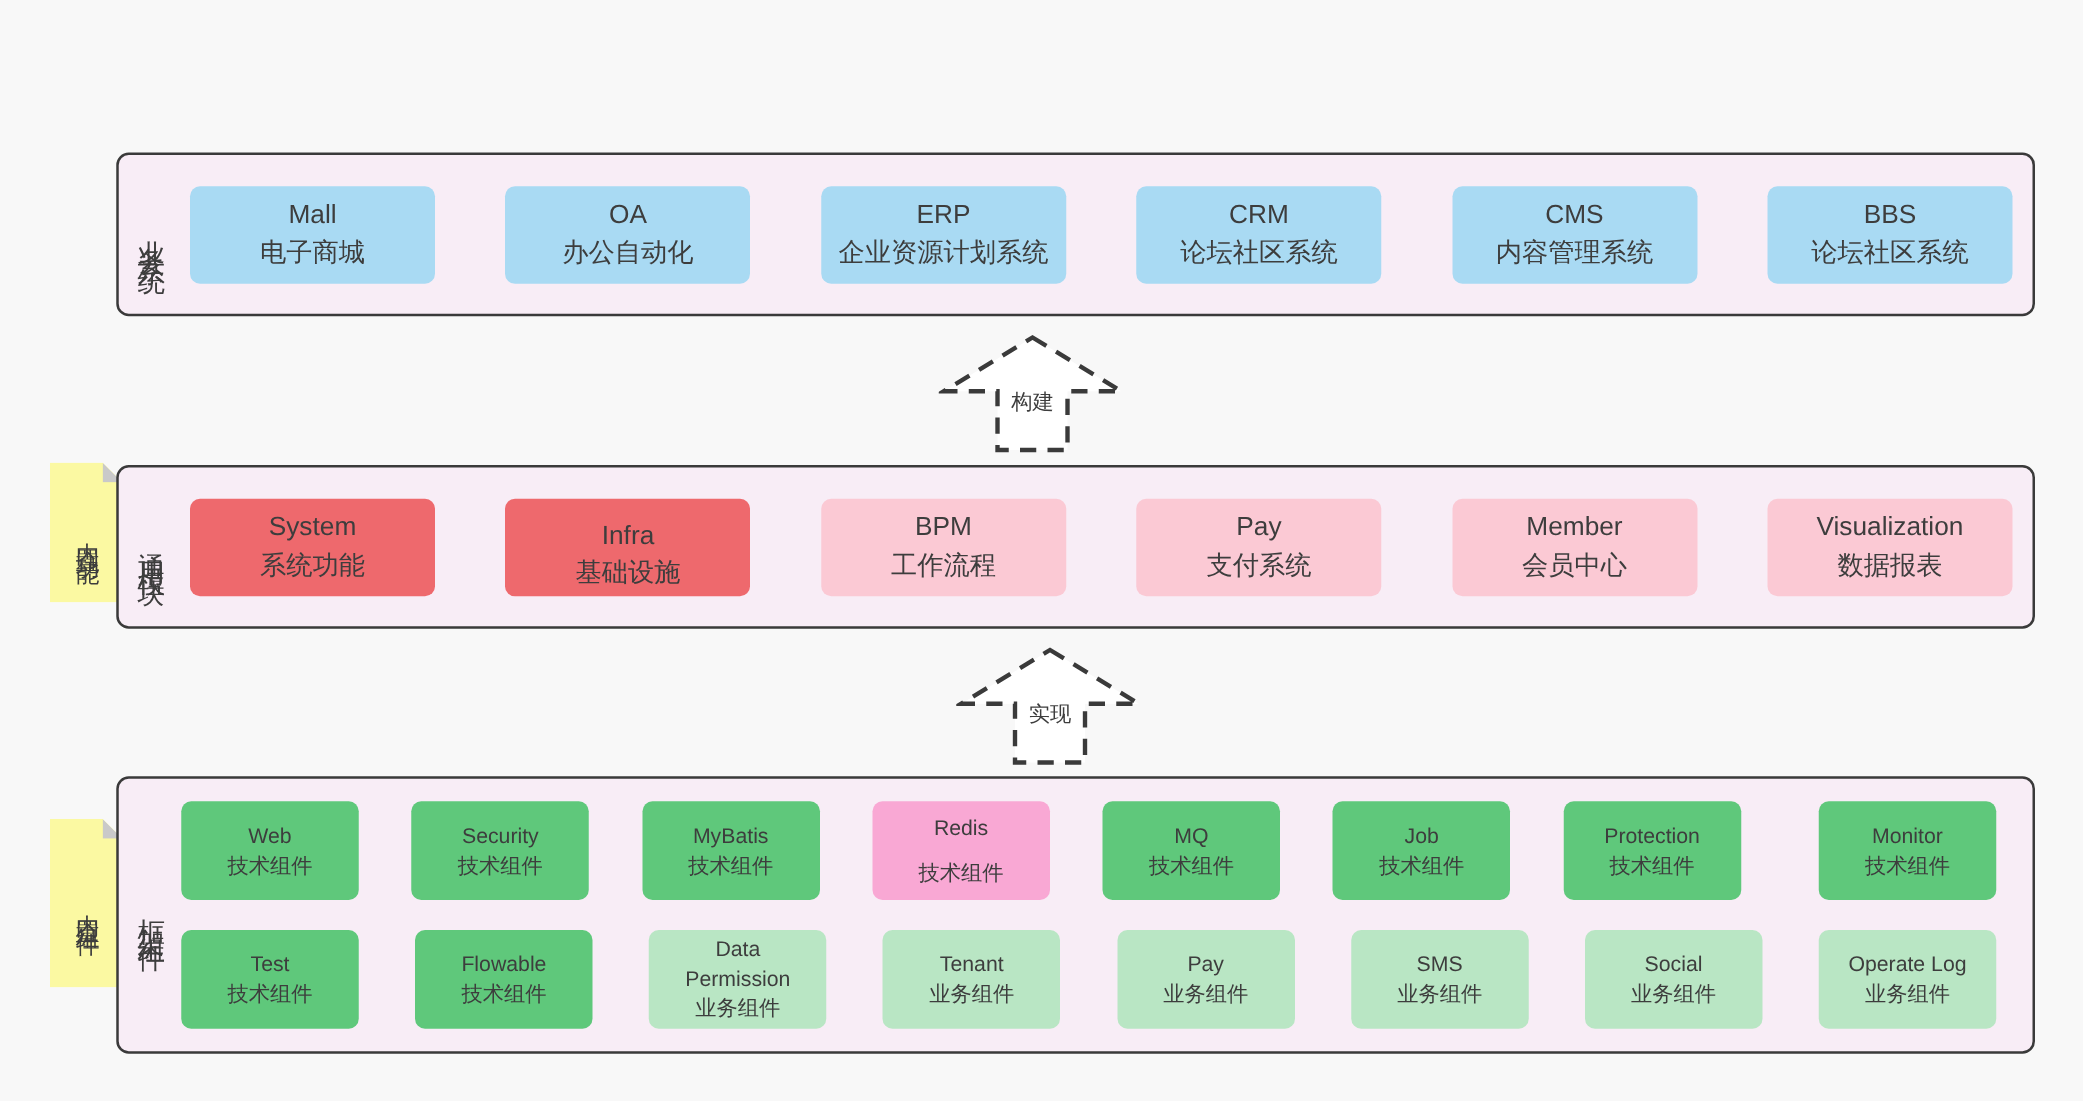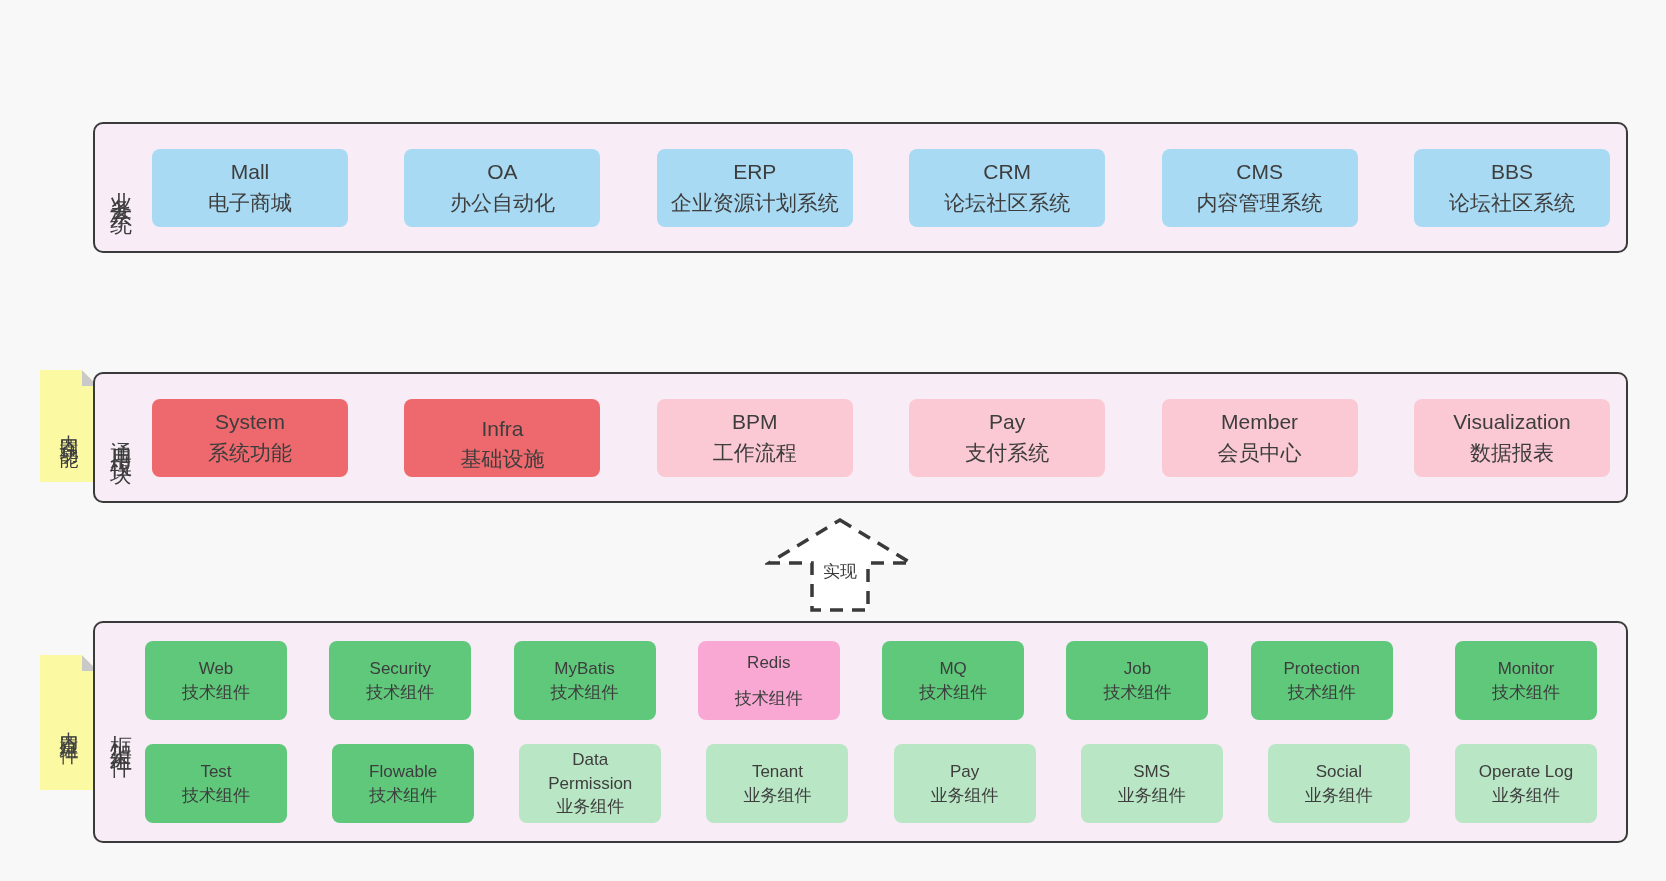--- a/index.html
+++ b/index.html
@@ -132,20 +132,26 @@
 <div class="canvas">
 
   <div class="note note-1">
     <span class="note-text">内置功能</span>
   </div>
 
   <div class="note note-2">
     <span class="note-text">内置组件</span>
   </div>
 
+  <div class="arrow arrow-1">
+    <svg viewBox="0 0 150 98" width="150" height="98">
+      <path d="M75 4 L146 47 L103 47 L103 94 L47 94 L47 47 L4 47 Z" style="fill:var(--arrow-fill,#fff); stroke:var(--arrow-stroke,#3a3a3a);" stroke-width="3.5" stroke-dasharray="13 9"></path>
+    </svg>
+    <div class="arrow-label">构建</div>
+  </div>
 
   <div class="arrow arrow-2">
     <svg viewBox="0 0 150 98" width="150" height="98">
       <path d="M75 4 L146 47 L103 47 L103 94 L47 94 L47 47 L4 47 Z" style="fill:var(--arrow-fill,#fff); stroke:var(--arrow-stroke,#3a3a3a);" stroke-width="3.5" stroke-dasharray="13 9"></path>
     </svg>
     <div class="arrow-label">实现</div>
   </div>
 
   <div class="band band-1">
     <div class="band-label">业务系统</div>

